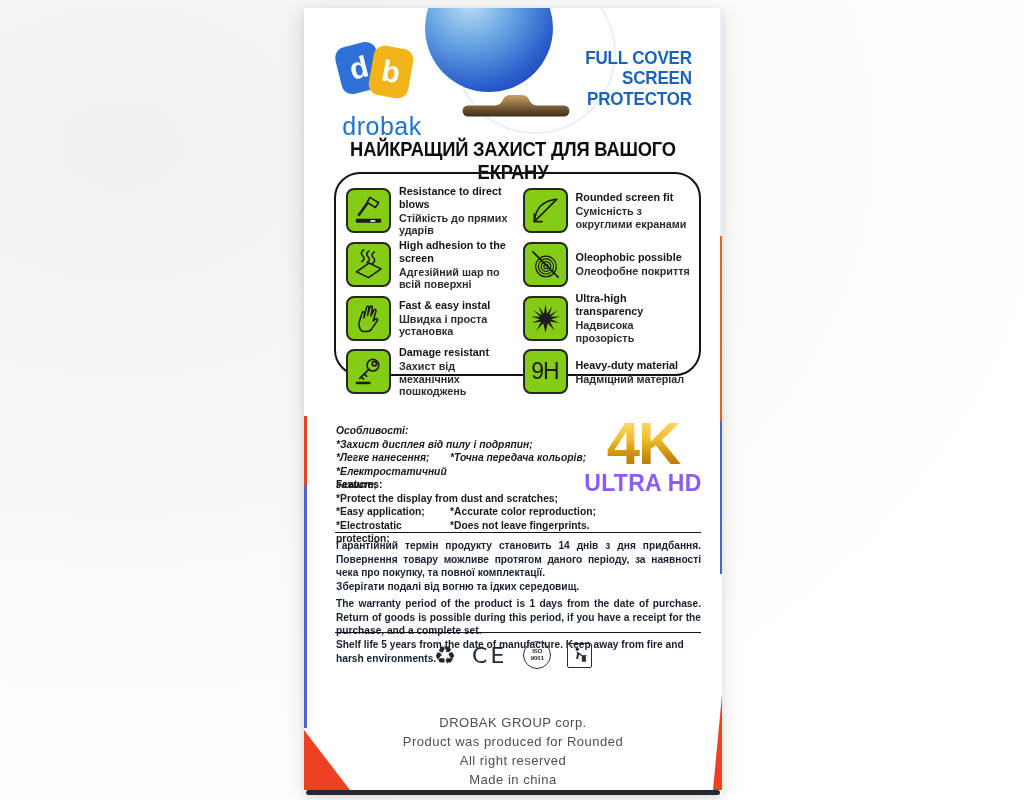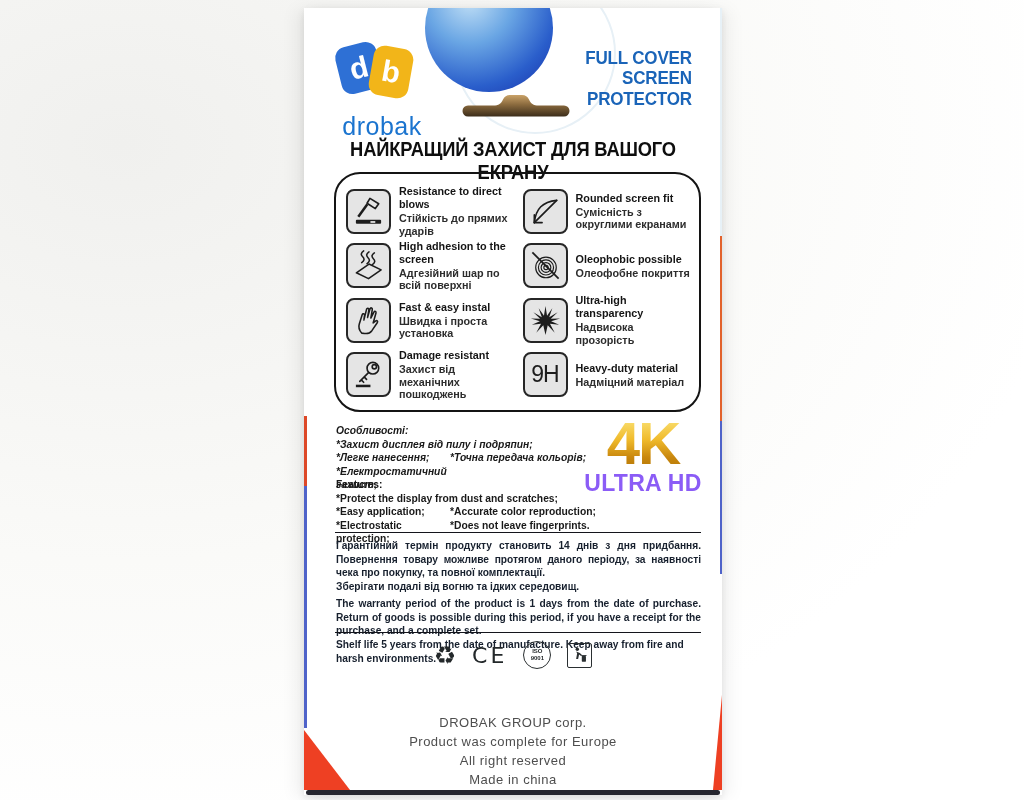--- a/index.html
+++ b/index.html
@@ -35,26 +35,26 @@
   .logo-sq-yellow{left:37px;top:5px;width:40px;height:50px;background:#f2b519;transform:rotate(10deg);}
   .logo-word{position:absolute;left:-4px;top:70px;width:104px;text-align:center;font-size:25px;color:#1b74cf;
     font-weight:500;letter-spacing:0.5px;}
   .tagline{position:absolute;right:30px;top:40px;text-align:right;color:#1a64b8;font-weight:700;font-size:18.5px;
     line-height:1.1;transform:scaleX(0.92);transform-origin:100% 0;letter-spacing:-0.2px;}
 
   .headline{position:absolute;left:0;top:130px;width:100%;text-align:center;font-size:19.5px;font-weight:700;
     color:#0e0e0e;transform:scaleX(0.94);letter-spacing:-0.2px;}
 
   
-  .fbox{position:absolute;left:30px;top:164px;width:367px;height:240px;border:2.5px solid #141414;border-radius:26px;
+  .fbox{position:absolute;left:30px;top:164px;width:367px;height:204px;border:2.5px solid #141414;border-radius:26px;
     box-sizing:border-box;padding:11px 6px 9px 10px;display:grid;grid-template-columns:1fr 1fr;grid-auto-rows:1fr;
     column-gap:6px;row-gap:2px;}
   .fitem{display:flex;align-items:center;gap:8px;min-width:0;}
   .ficon{flex:0 0 auto;width:45px;height:45px;border:2px solid #262626;border-radius:8px;display:flex;
-    align-items:center;justify-content:center;box-sizing:border-box;background:#e5e5e5;}
+    align-items:center;justify-content:center;box-sizing:border-box;background:#84cc16;}
   .ficon svg{display:block;}
   .nineh{font-size:23px;font-weight:500;color:#1d1d1d;letter-spacing:-1px;}
   .ftext{flex:1;min-width:0;}
   .ftitle{font-size:10.8px;font-weight:700;color:#141414;line-height:1.2;}
   .fsub{font-size:10.8px;font-weight:600;color:#2d2d2d;line-height:1.15;margin-top:1px;}
 
   
   .seclist{position:absolute;left:32px;width:262px;font-size:10.3px;color:#191919;line-height:1.32;font-weight:600;}
   .seclist .sec-title{font-weight:700;}
   .secrow{display:flex;}
@@ -308,19 +308,19 @@
           <circle cx="7" cy="3.6" r="1.9"></circle>
           <path d="M5.8 6.2 L9.8 7.8 L12.2 10 L11.2 11.2 L9 9.4 L7.9 14.5 L5.7 14.5 L6.8 8.2 Z"></path>
           <rect x="12" y="11.2" width="4.6" height="6.2" rx="0.6"></rect>
           <rect x="11.4" y="10" width="5.8" height="1"></rect>
         </svg>
       </span>
     </div>
 
     <div class="footer">
       <div>DROBAK GROUP corp.</div>
-      <div>Product was complete for Europe</div>
+      <div>Product was produced for Rounded</div>
       <div>All right reserved</div>
       <div>Made in china</div>
     </div>
 
   </div>
 </div>
 
 </body></html>

